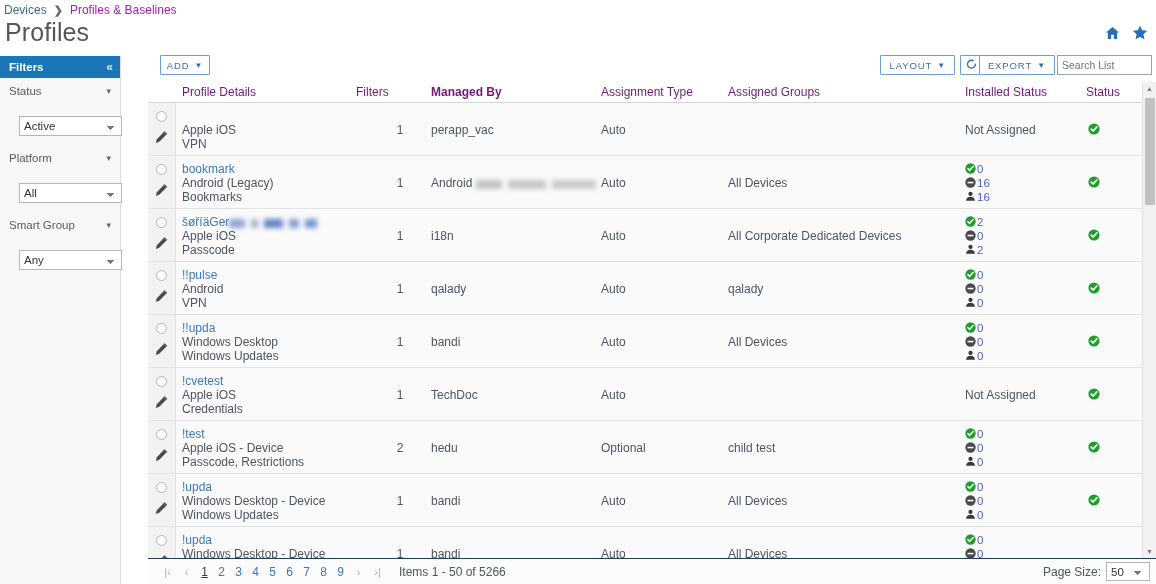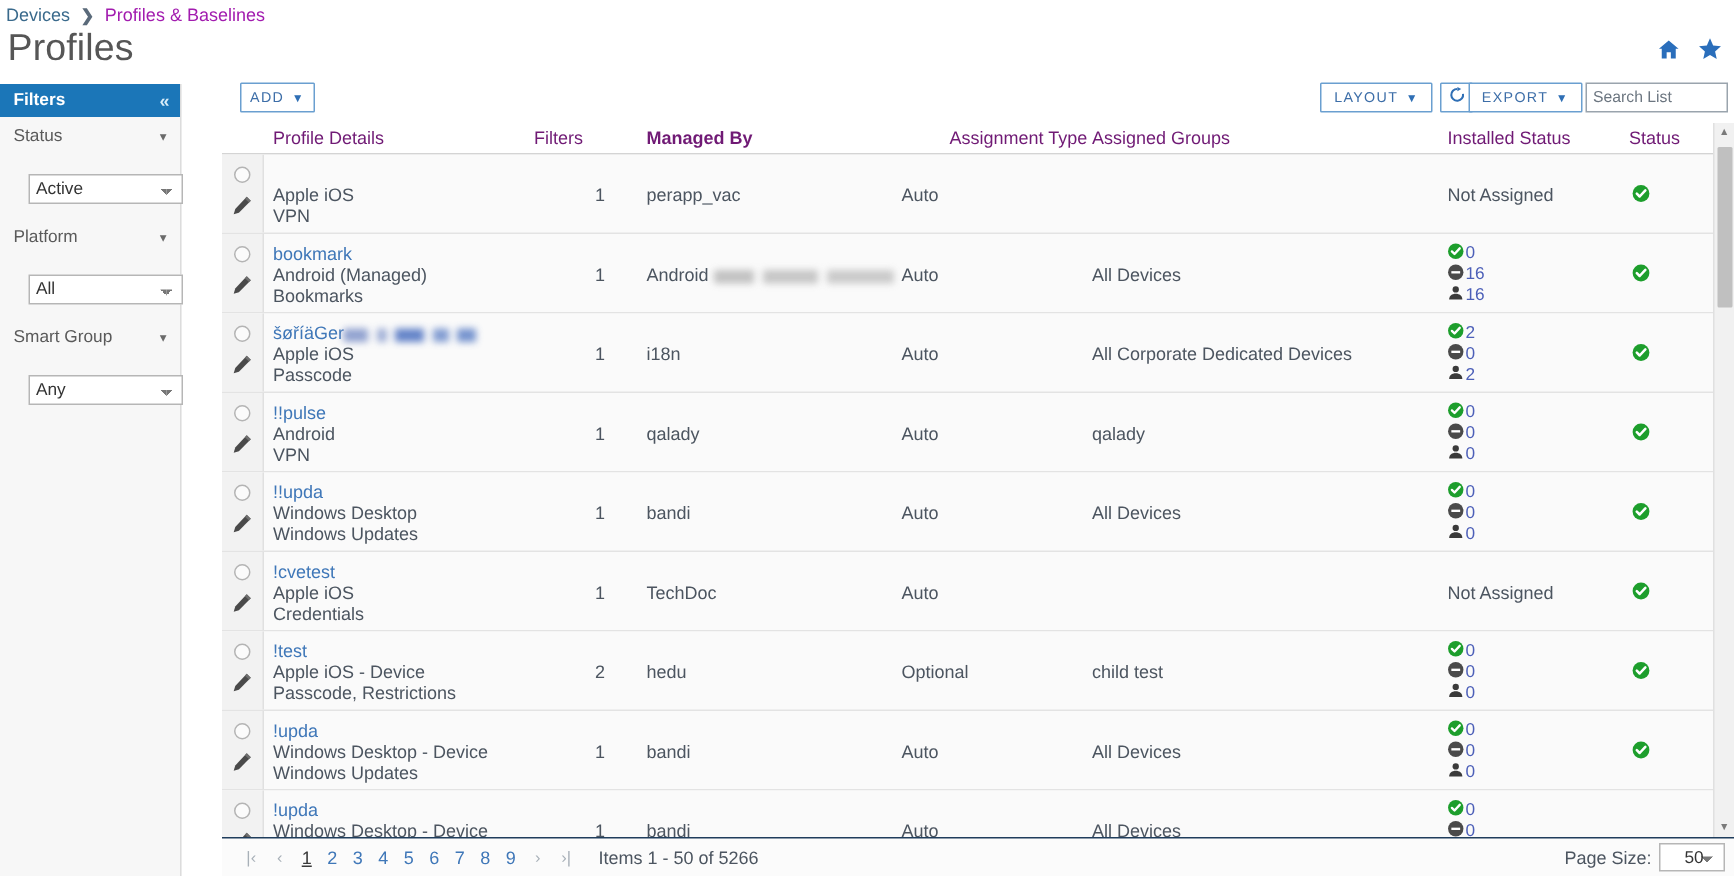--- a/index.html
+++ b/index.html
@@ -190,21 +190,21 @@
   }
   .pg-num.active { color: #3a3a3a; text-decoration: underline; }
   .pg-items { margin-left: 12px; font-size: 12px; color: #4c5560; }
   .pg-size {
     position: absolute; right: 6px; display: flex; align-items: center; gap: 5px;
     font-size: 12px; color: #4c5560;
   }
   .pg-size select {
     width: 44px; height: 19px; font-size: 11.5px; border: 1px solid #b6b6b6;
     background: #ffffff; color: #333; font-family: "Liberation Sans", sans-serif;
-    padding-left: 16px; border-radius: 0;
+    padding-left: 4px; border-radius: 0;
     -webkit-appearance: none; appearance: none;
     background-image: linear-gradient(45deg, transparent 50%, #777 50%), linear-gradient(135deg, #777 50%, transparent 50%);
     background-position: calc(100% - 11px) 8px, calc(100% - 7px) 8px;
     background-size: 4px 4px, 4px 4px;
     background-repeat: no-repeat;
   }
 </style>
 </head>
 <body>
 
@@ -304,21 +304,21 @@
     </button>
 
     <input class="search-input" type="text" placeholder="Search List" style="">
   </div>
 
   <div class="table-area">
     <div class="thead">
         <div class="th" style="left: 34px;">Profile Details</div>
         <div class="th" style="left: 208px;">Filters</div>
         <div class="th" style="left: 283px; font-weight: bold;">Managed By</div>
-        <div class="th" style="left: 453px; margin-left: 32px;">Assignment Type</div>
+        <div class="th" style="left: 453px;">Assignment Type</div>
         <div class="th" style="left: 580px;">Assigned Groups</div>
         <div class="th" style="left: 817px;">Installed Status</div>
         <div class="th" style="left: 938px;">Status</div>
       </div>
     <div class="tbody">
         <div class="row">
           <div class="selcol">
             <span class="radio-mark"></span>
             <span class="pencil"><svg width="15" height="14" viewBox="0 0 16 15">
                 <path d="M11.2 1.3 L14.1 4.1 L5.6 12.6 L1.9 13.8 L3.0 10.0 Z" fill="#4a4a4a"></path>
@@ -344,21 +344,21 @@
         </div>
         <div class="row">
           <div class="selcol">
             <span class="radio-mark"></span>
             <span class="pencil"><svg width="15" height="14" viewBox="0 0 16 15">
                 <path d="M11.2 1.3 L14.1 4.1 L5.6 12.6 L1.9 13.8 L3.0 10.0 Z" fill="#4a4a4a"></path>
                 <path d="M11.2 1.3 L14.1 4.1 L12.8 5.4 L9.9 2.6 Z" fill="#6e6e6e"></path>
               </svg></span>
           </div>
           <div class="cell c-name"><span class="link">bookmark</span></div>
-          <div class="cell c-plat">Android (Managed)</div>
+          <div class="cell c-plat">Android (Legacy)</div>
           <div class="cell c-pay">Bookmarks</div>
           <div class="cell c-payloads">1</div>
           <div class="cell c-managed">Android <span class="blurred"><span class="blur-grey" style="display:block"></span></span></div>
           <div class="cell c-assign">Auto</div>
           <div class="cell c-groups">All Devices</div>
           <div class="cell c-installed">
             <div class="istat">
               <span><svg width="11" height="11" viewBox="0 0 12 12">
                   <circle cx="6" cy="6" r="5.6" fill="#1d9e2c"></circle>
                   <path d="M3.2 6.1 L5.1 8 L8.9 3.9" stroke="#ffffff" stroke-width="1.7" fill="none" stroke-linecap="round" stroke-linejoin="round"></path>

